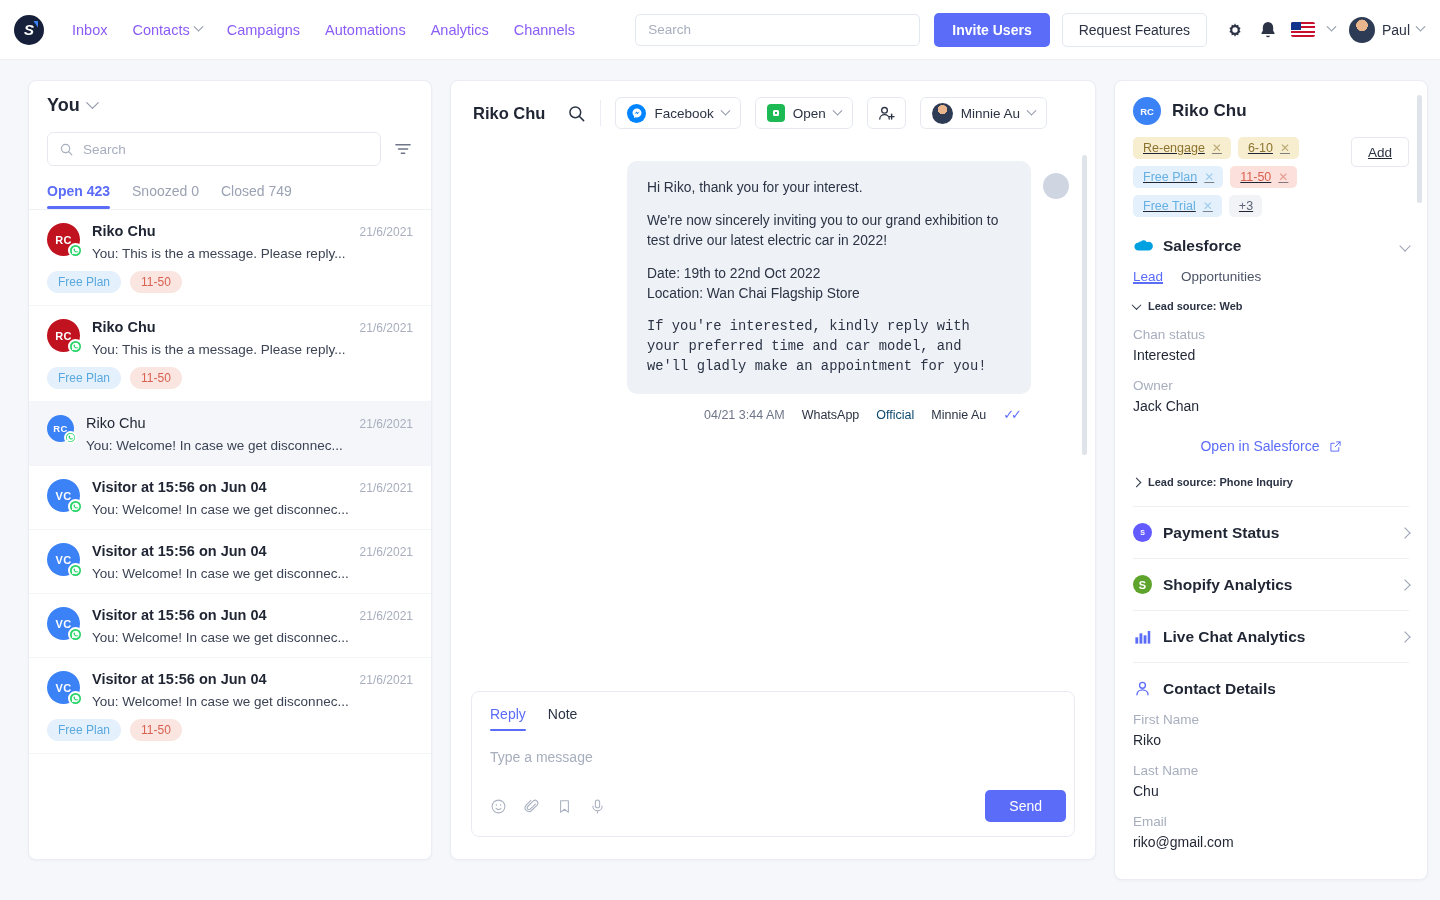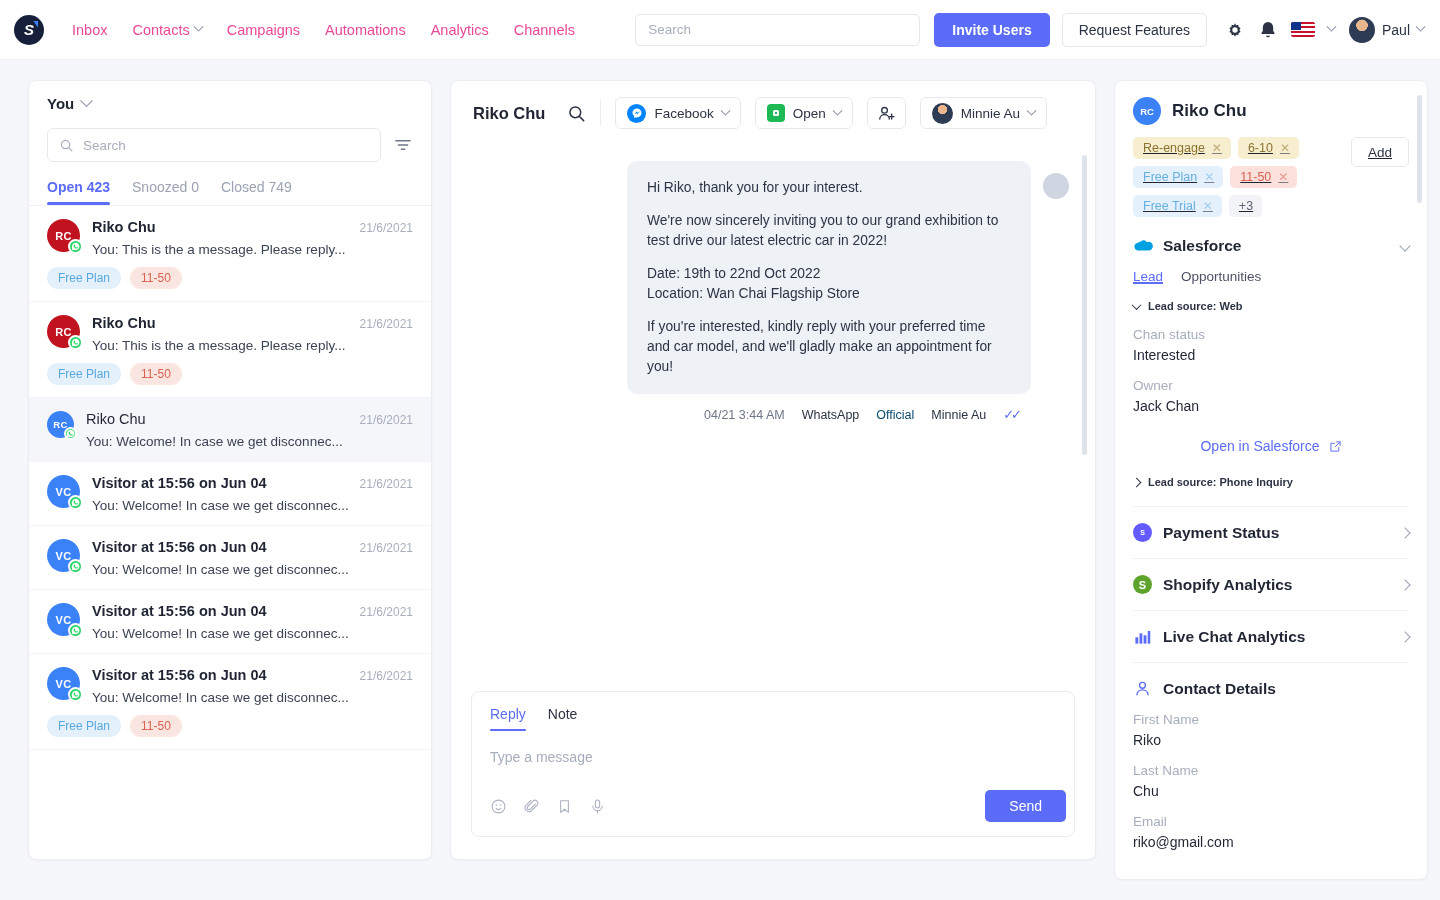--- a/index.html
+++ b/index.html
@@ -26,21 +26,21 @@
     font-size: 15px; font-weight: 700; font-style: italic;
     position: relative; flex: none;
   }
   .logo::after {
     content: ""; position: absolute; right: 6px; top: 6px;
     width: 5px; height: 7px; background: #3b82f6;
     clip-path: polygon(0 0, 100% 0, 100% 100%);
   }
   .nav-links { display: flex; align-items: center; gap: 25px; margin-left: 28px; }
   .nav-link {
-    font-size: 14.5px; color: #ec4899; cursor: pointer;
+    font-size: 14.5px; color: #8b5cf6; cursor: pointer;
     display: flex; align-items: center; gap: 5px; white-space: nowrap;
   }
   .chev { display:inline-block; width:9px; height:9px; border-right:1.6px solid #8b93a5; border-bottom:1.6px solid #8b93a5; transform: rotate(45deg) translate(-2px,-2px); }
   .chev.sm { width:7px; height:7px; border-width:1.4px; }
 
   .nav-search {
     margin-left: auto; width: 285px; height: 32px;
     border: 1px solid #e3e7ee; border-radius: 5px;
     background: #fff; padding: 0 12px; font-size: 13.5px;
     color: #2b3344; outline: none;
@@ -84,21 +84,21 @@
   }
   .card {
     background: #fff; border: 1px solid #eaedf3;
     border-radius: 8px; box-shadow: 0 1px 3px rgba(22,32,58,.04);
   }
 
   
   .left { width: 404px; flex: none; display: flex; flex-direction: column; height: 780px; overflow: hidden; }
   .left-head { padding: 14px 18px 0 18px; }
   .you-row { display: flex; align-items: center; gap: 8px; cursor: pointer; }
-  .you-row .t { font-size: 15px; font-weight: 600; color: #1f2533; }
+  .you-row .t { font-size: 18px; font-weight: 600; color: #1f2533; }
   .search-row { display: flex; align-items: center; gap: 12px; margin-top: 16px; }
   .search-box {
     flex: 1; height: 34px; border: 1px solid #e5e9ef; border-radius: 6px;
     display: flex; align-items: center; padding: 0 11px; gap: 9px; background: #fff;
   }
   .search-box input {
     border: none; outline: none; flex: 1; font-size: 13.5px; color: #2b3344;
     font-family: "Liberation Sans", sans-serif; background: transparent;
   }
   .search-box input::placeholder { color: #a7aebd; }
@@ -163,21 +163,21 @@
   .thread-scroll {
     position: absolute; right: 8px; top: 12px; width: 5px; height: 300px;
     background: #dfe3ea; border-radius: 3px;
   }
   .msg-row { display: flex; justify-content: flex-end; gap: 12px; align-items: flex-start; }
   .bubble {
     background: #eef2f7; border-radius: 10px; padding: 17px 20px;
     max-width: 404px; font-size: 13.8px; line-height: 1.45; color: #2b3344;
   }
   .bubble p { margin-bottom: 13px; }
-  .bubble p:last-child { margin-bottom: 0; }
+  .bubble p:last-child { margin-bottom: 0; font-family: Liberation Mono, monospace; }
   .bubble p.tight { margin-bottom: 0; }
   .msg-av {
     width: 26px; height: 26px; border-radius: 50%; flex: none; margin-top: 12px;
     background: #cfd6e2; overflow: hidden; position: relative;
   }
   .msg-meta {
     display: flex; justify-content: flex-end; align-items: center; gap: 17px;
     margin-top: 13px; padding-right: 50px; font-size: 12.5px;
   }
   .m-grey { color: #6e7688; }

